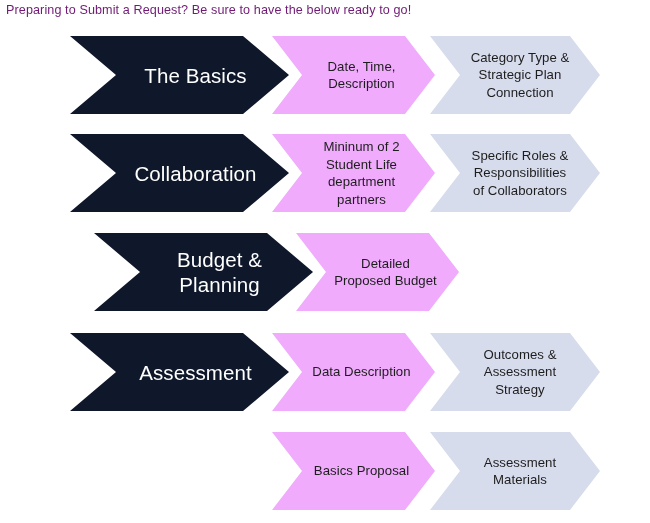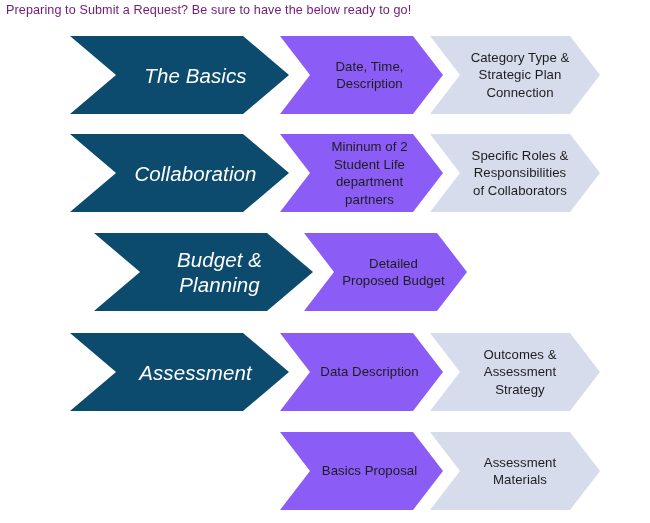--- a/index.html
+++ b/index.html
@@ -48,28 +48,27 @@
     box-sizing: border-box;
     display: flex;
     align-items: center;
     justify-content: center;
   }
 
   
   .chev.stage {
     left: 70px;
     width: 219px;
-    background: #0c4a6e;
+    background: #0f172a;
     clip-path: polygon(0 0, 173px 0, 219px 50%, 173px 100%, 0 100%, 46px 50%);
-    font-style: italic;
   }
   .chev.detail-1 {
-    left: 280px;
+    left: 272px;
     width: 163px;
-    background: #8b5cf6;
+    background: #f0abfc;
     clip-path: polygon(0 0, 133px 0, 163px 50%, 133px 100%, 0 100%, 30px 50%);
   }
   .chev.detail-2 {
     left: 430px;
     width: 170px;
     background: #d7dced;
     clip-path: polygon(0 0, 140px 0, 170px 50%, 140px 100%, 0 100%, 30px 50%);
   }
 
   .chev-label {

